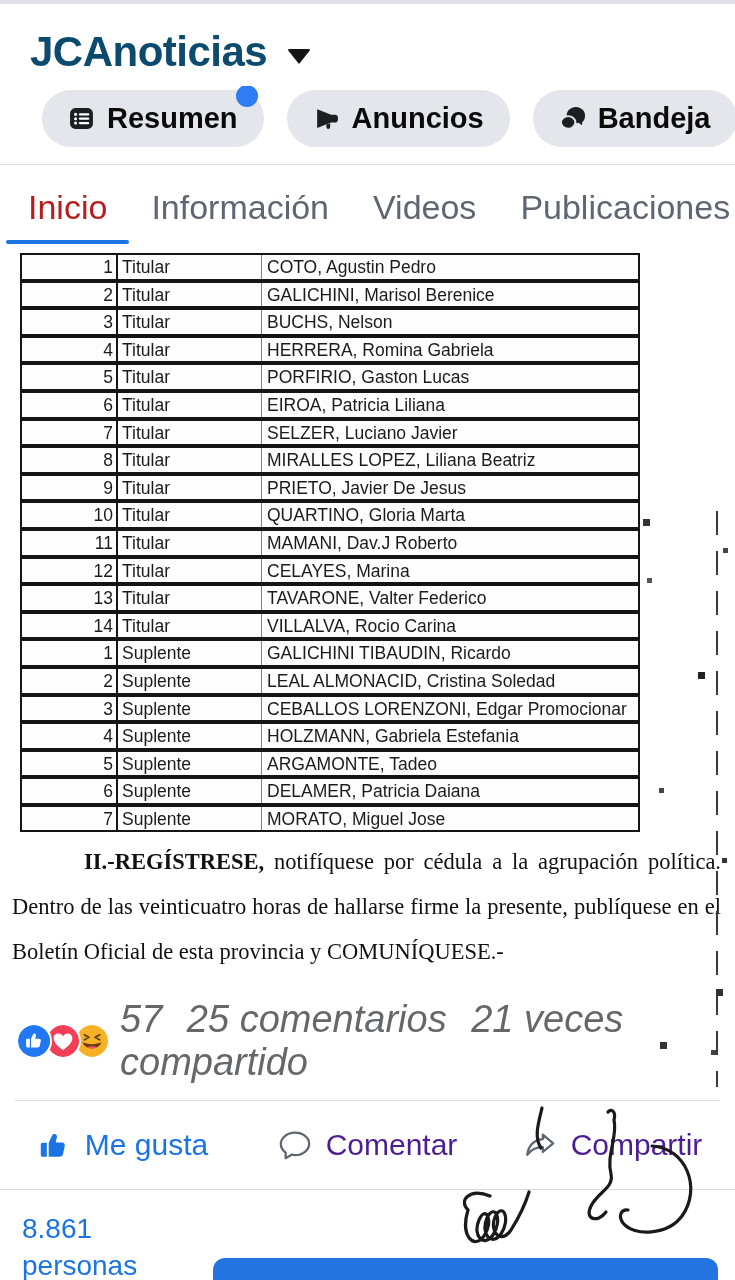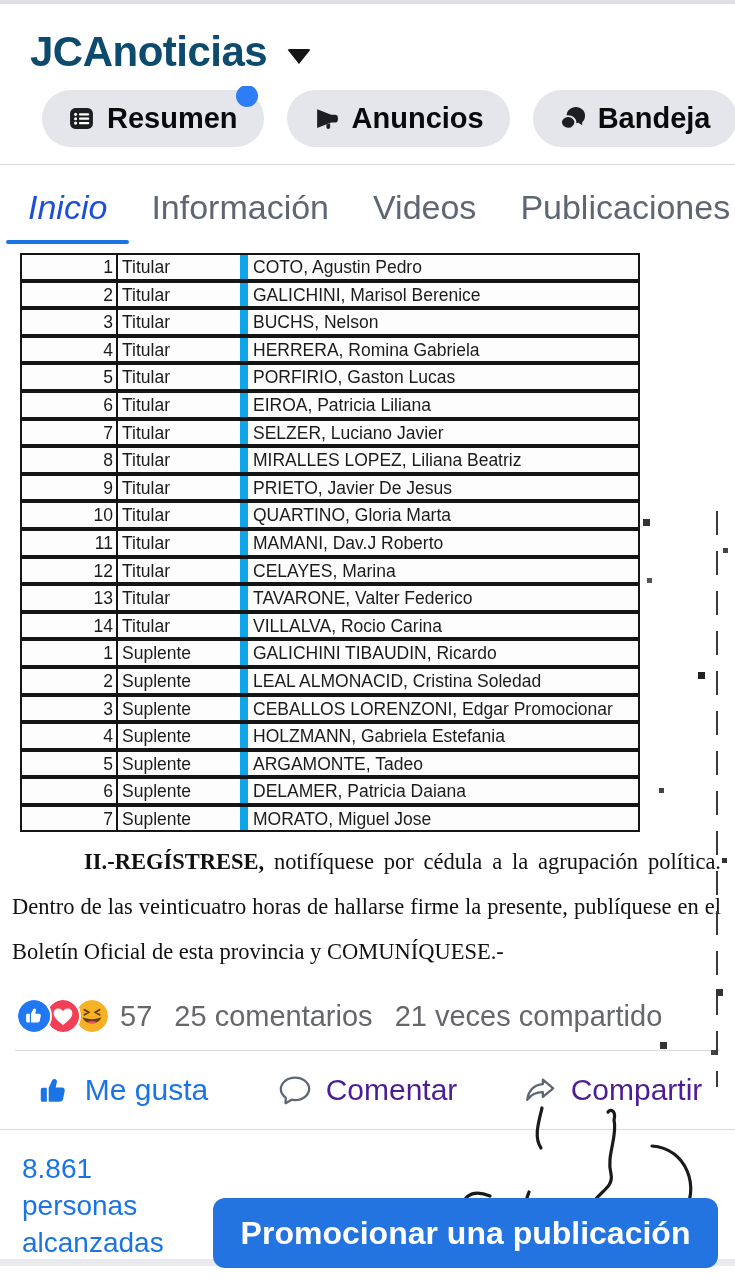--- a/index.html
+++ b/index.html
@@ -26,58 +26,58 @@
   .pill svg { flex:0 0 auto; }
   .badge-dot { position:absolute; top:-5px; right:6px; width:22px; height:22px;
     border-radius:50%; background:#2e7df6; }
 
   
   .tab-sep { margin-top:17px; border-top:1px solid #d8dadf; }
   .tabs { display:flex; align-items:center; height:84px; padding-left:6px;
     white-space:nowrap; overflow:hidden; background:#fff; }
   .tab { position:relative; height:84px; display:flex; align-items:center;
     padding:0 22px; font-size:34px; color:#5f6673; flex:0 0 auto; }
-  .tab.active { color:#1d4ed8; font-weight:400;font-style:italic; }
+  .tab.active { color:#b91c1c; font-weight:400; }
   .tab.active::after { content:""; position:absolute; left:0; right:0; bottom:5px;
     height:4px; background:#1b74e4; border-radius:2px; }
 
   
   .doc { position:relative; padding-top:4px; }
   .doc-table { margin-left:20px; width:620px; }
   .doc-row { display:flex; height:27.6px; border:2px solid #151515; background:#fdfdfd;
     font-size:17.5px; color:#1b1b1b; }
   .doc-row + .doc-row { margin-top:0; }
   .cell-num { width:96px; text-align:right; padding:2px 3px 0 0; border-right:2px solid #151515; }
-  .cell-role { width:130px; padding:2px 0 0 4px; border-right:8px solid #0ea5e9; }
+  .cell-role { width:144px; padding:2px 0 0 4px; border-right:1px solid #0ea5e9; }
   .cell-name { flex:1; padding:2px 0 16px 5px; overflow:hidden; white-space:nowrap; }
 
   .decree { margin:7px 14px 0 12px; font-family:"Liberation Serif", serif;
     font-size:22.5px; line-height:45px; text-align:justify; text-indent:72px; color:#111; }
   .decree b { font-weight:700; }
 
   .signatures { position:absolute; left:430px; top:855px; pointer-events:none; }
   .scan-line { position:absolute; left:716px; top:262px; width:2px; height:576px;
     background:repeating-linear-gradient(to bottom,#3a3a3a 0 24px,transparent 24px 40px); }
   .specks { position:absolute; left:0; top:0; width:3px; height:3px; background:transparent;
     box-shadow: 645px 272px 0 2px #333, 724px 300px 0 1px #444, 700px 425px 0 2px #222,
       660px 540px 0 1px #444, 723px 610px 0 1px #333, 718px 742px 0 2px #333,
       662px 795px 0 2px #333, 712px 802px 0 1px #444, 648px 330px 0 1px #555; }
 
   
   .reactions { display:flex; align-items:center; padding:24px 16px 16px 16px; }
   .rx-stack { display:flex; }
   .rx { width:36px; height:36px; border-radius:50%; border:2px solid #fff; }
   .rx + .rx { margin-left:-7px; }
   .rx.z1{ z-index:3; position:relative;} .rx.z2{ z-index:2; position:relative;} .rx.z3{ z-index:1; position:relative;}
-  .rx-text { margin-left:10px; font-size:29px; color:#65676b; }
+  .rx-text { margin-left:10px; font-size:38px; color:#65676b;font-style:italic; }
   .rx-text span { margin-right:14px; }
   .divider { height:1px; background:#d8dadf; margin:0 15px; }
   .divider.full { margin:0; }
 
-  .action-bar { display:flex; height:78px; align-items:center; }
+  .action-bar { display:flex; height:88px; align-items:center; }
   .action-btn { flex:1; display:flex; align-items:center; justify-content:center; gap:14px;
     font-size:30px; color:#4c1d95; height:100%; background:none; border:none;
     font-family:"Liberation Sans", sans-serif; cursor:pointer; }
   .action-btn.liked { color:#1b74e4; }
 
   
   .footer { position:relative; height:136px; }
   .reach { position:absolute; left:22px; top:20px; font-size:28px; line-height:37px; color:#1b74e4; }
   .promote-btn { position:absolute; left:213px; top:68px; width:505px; height:70px;
     background:#2374e1; color:#fff; font-size:32px; font-weight:700;

